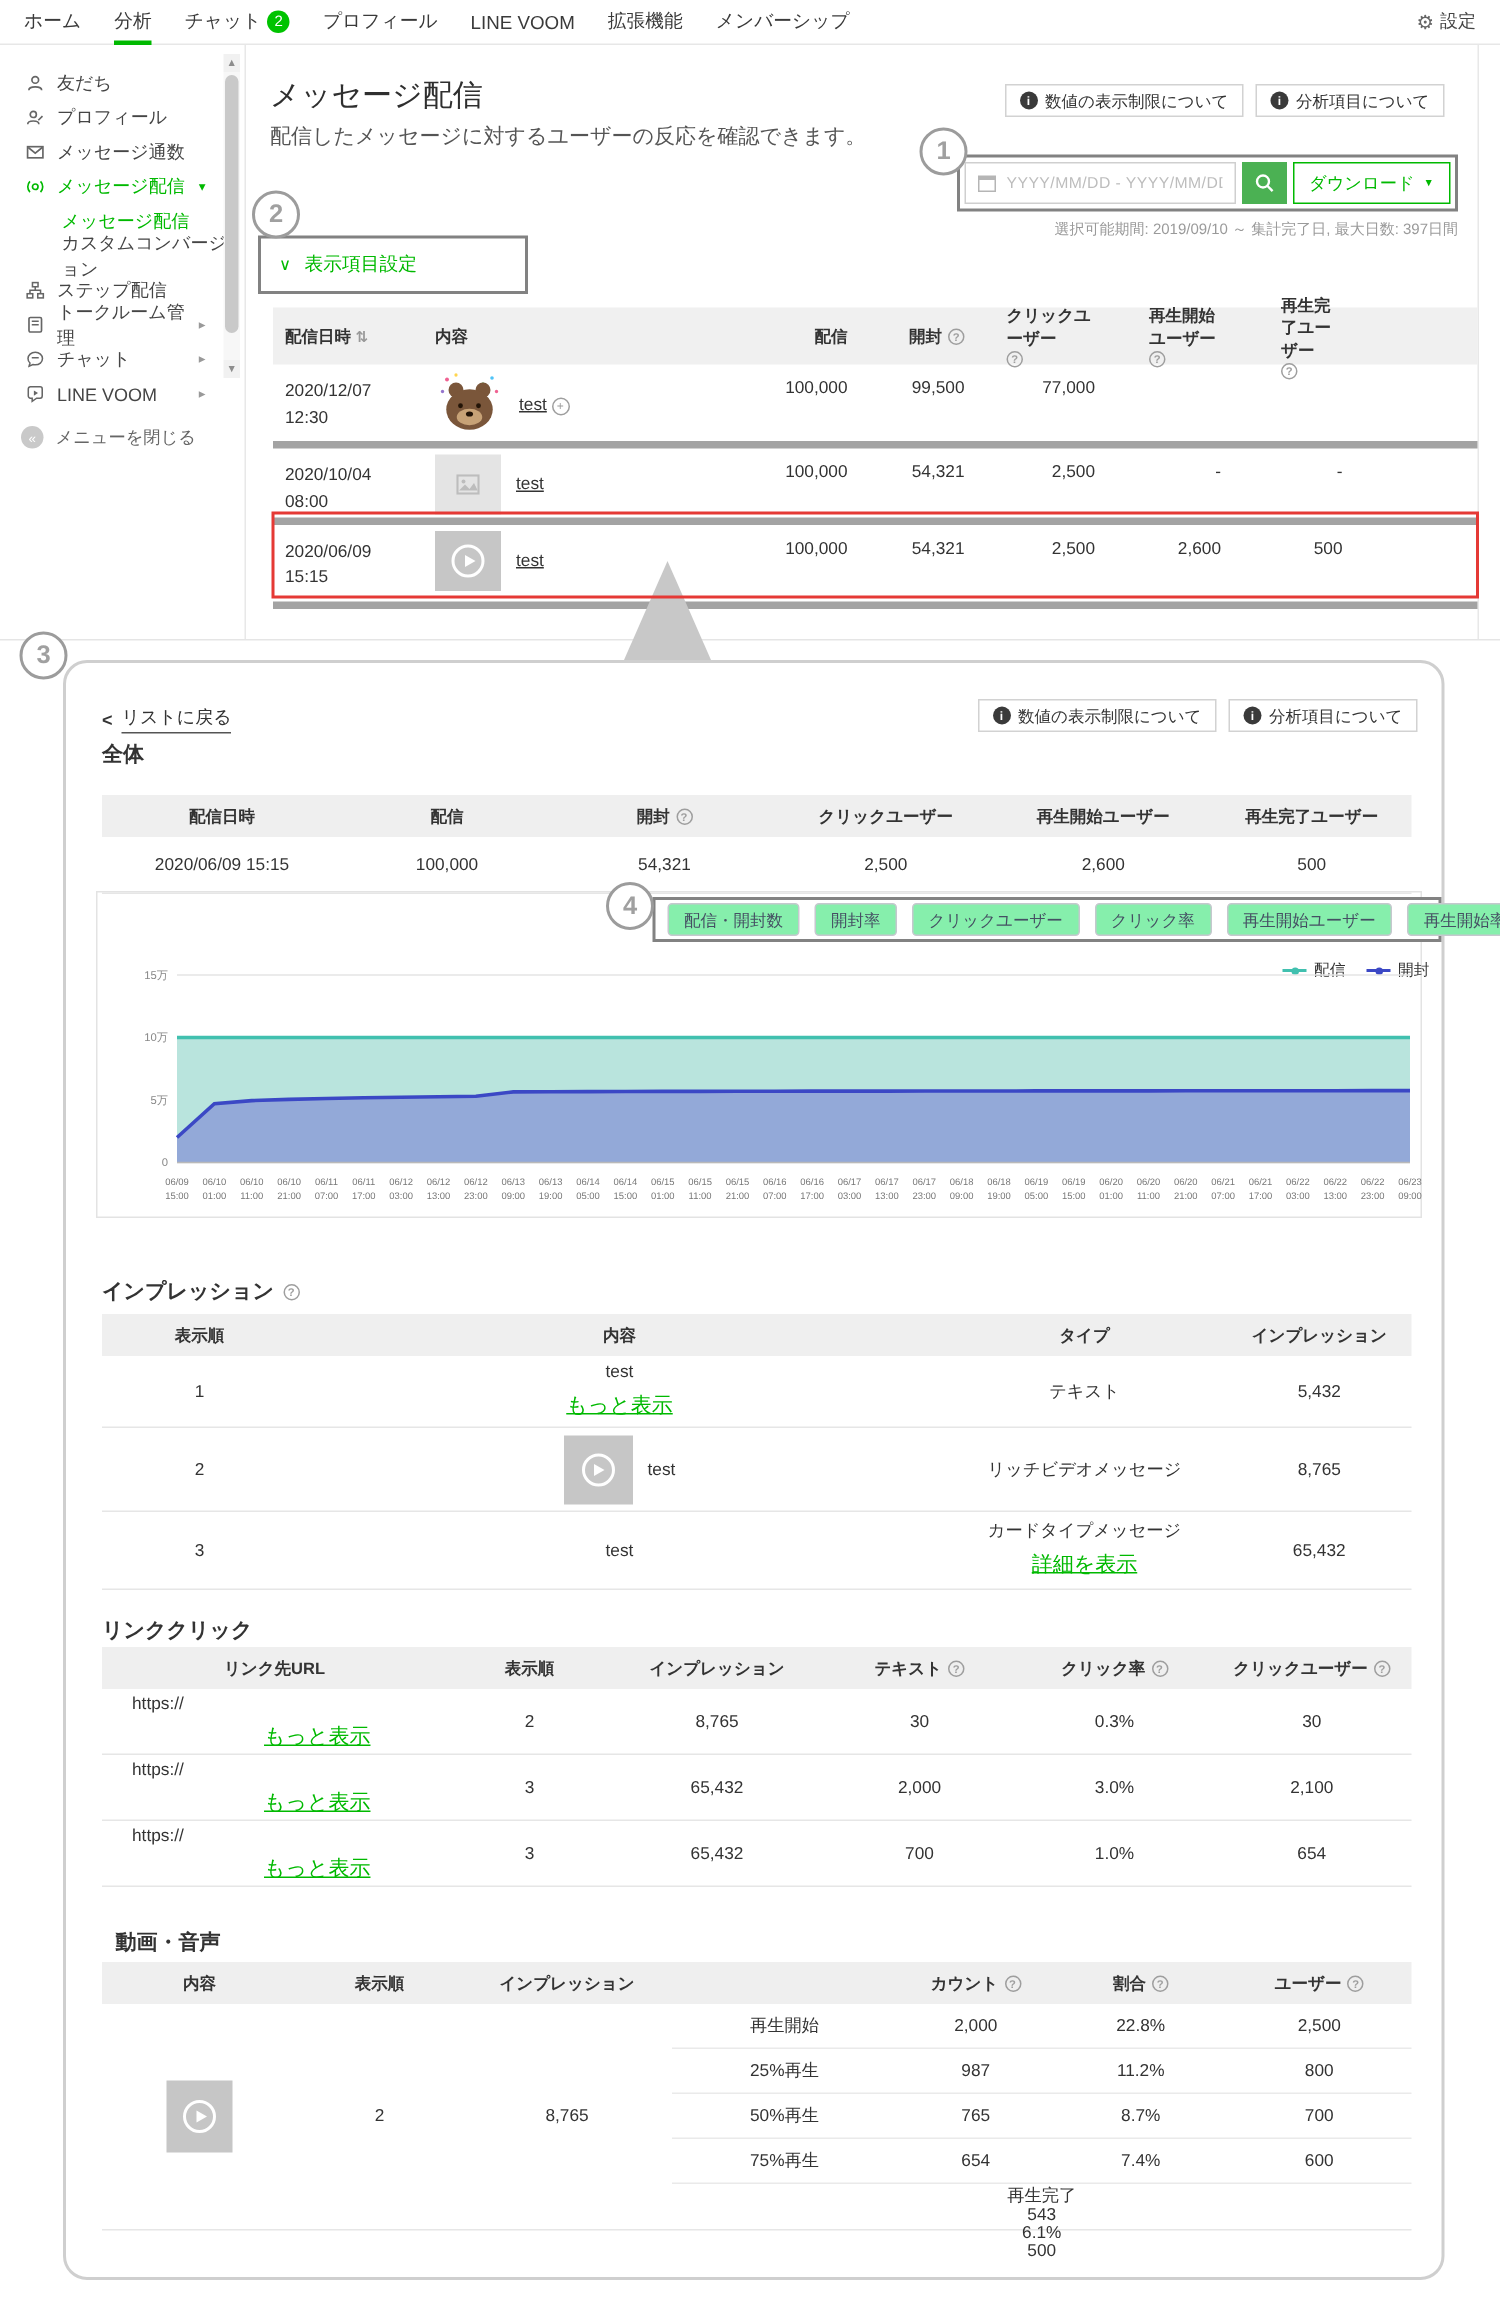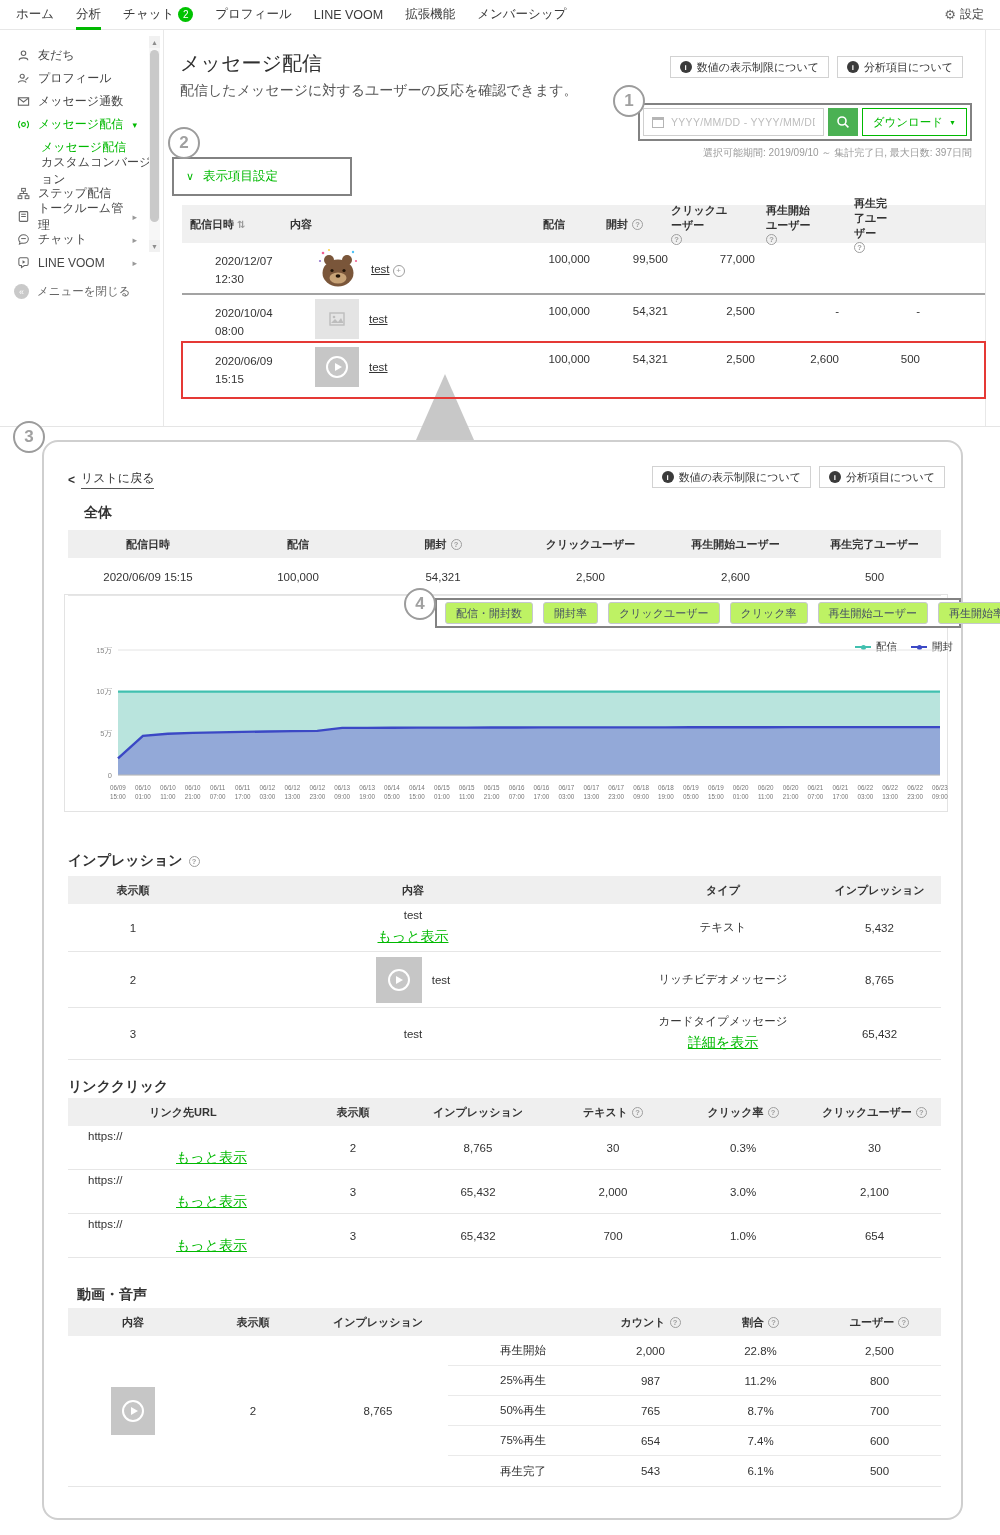--- a/index.html
+++ b/index.html
@@ -49,21 +49,21 @@
   .date-input input::placeholder{color:#bdbdbd;}
   .search-btn{width:30px;height:28px;background:var(--search-green);display:flex;align-items:center;justify-content:center;cursor:pointer;border:none;flex:none;}
   .dl-btn{height:28px;border:1px solid var(--accent-green);color:var(--accent-green);background:#fff;font-size:11.5px;display:flex;align-items:center;gap:6px;padding:0 10px;cursor:pointer;flex:none;}
   .dl-btn .caret{font-size:7px;}
   .picker-note{right:28px;top:146px;font-size:10px;color:#9a9a9a;}
   .disp-box{left:172px;top:157px;width:180px;height:39px;display:flex;align-items:center;gap:9px;padding-left:12px;color:var(--accent-green);font-size:12.5px;background:#fff;cursor:pointer;}
   .disp-box .dchev{font-size:11px;}
   
   .list-table{left:182px;top:205px;width:803px;font-size:11.5px;}
   .lt-head{display:flex;background:#f0f0f0;height:38px;font-weight:bold;font-size:11px;color:#333;align-items:center;}
-  .lt-row{display:flex;border-bottom:2px solid #a3a3a3;align-items:flex-start;justify-content:center;}
+  .lt-row{display:flex;border-bottom:5px solid #a3a3a3;align-items:flex-start;}
   .list-table .c{padding:0 8px;}
   .list-table .c1{width:100px;} .list-table .c2{width:220px;}
   .list-table .c3{width:70px;text-align:right;padding-right:7px;}
   .list-table .c4{width:85px;text-align:right;padding-right:14px;}
   .list-table .c5{width:95px;text-align:right;padding-right:22px;}
   .list-table .c6{width:88px;text-align:right;padding-right:26px;}
   .list-table .c7{width:95px;text-align:right;padding-right:40px;}
   .lt-head .c5,.lt-head .c6,.lt-head .c7{text-align:left;padding-left:14px;display:flex;flex-direction:column;justify-content:center;gap:1px;}
   .lt-row .c{padding-top:10px;}
   .dt-cell{line-height:1.55;}
@@ -90,21 +90,21 @@
   
   .t-head{display:flex;background:#efefef;height:28px;align-items:center;font-weight:bold;font-size:11px;color:#333;}
   .t-row{display:flex;border-bottom:1px solid #e6e6e6;font-size:11.5px;color:#333;align-items:center;}
   .tc{padding:0 6px;text-align:center;}
   .ovr{left:24px;top:88px;width:873px;}
   .ovr .tc1{width:160px;} .ovr .tc2{width:140px;} .ovr .tc3{width:150px;display:flex;align-items:center;justify-content:center;gap:4px;}
   .ovr .tc4{width:145px;} .ovr .tc5{width:145px;} .ovr .tc6{width:133px;}
   .ovr .t-row{height:38px;}
   .chart-card{left:20px;top:152px;width:884px;height:218px;border:1px solid #e3e3e3;}
   .chart-btns{left:391px;top:156px;width:526px;height:30px;display:flex;align-items:center;gap:10px;padding:0 8px;background:#fff;}
-  .cbtn{height:22px;border:1px solid #c5c8ce;border-radius:3px;background:#bef264;color:#454f63;font-size:11px;padding:0 10px;display:flex;align-items:center;cursor:pointer;white-space:nowrap;font-family:inherit;text-align:center;}
+  .cbtn{height:22px;border:1px solid #c5c8ce;border-radius:3px;background:#86efac;color:#454f63;font-size:11px;padding:0 10px;display:flex;align-items:center;cursor:pointer;white-space:nowrap;font-family:inherit;text-align:center;}
   .legend{right:8px;top:198px;display:flex;gap:14px;align-items:center;font-size:10.5px;color:#333;}
   .leg-item{display:flex;align-items:center;gap:5px;cursor:pointer;}
   .leg-line{width:16px;height:2px;position:relative;}
   .leg-line::after{content:"";position:absolute;left:5.5px;top:-1.5px;width:5px;height:5px;border-radius:50%;background:inherit;}
   .leg-teal{background:var(--teal-line);} .leg-blue{background:var(--blue-line);}
   .imp-head{left:24px;top:410px;} .imp{left:24px;top:434px;width:873px;}
   .imp .tc1{width:130px;} .imp .tc2{width:430px;} .imp .tc3{width:190px;} .imp .tc4{width:123px;}
   .green-link{color:var(--accent-green);text-decoration:underline;cursor:pointer;font-size:14px;}
   .two-line{line-height:1.7;}
   .imp-content{display:flex;align-items:center;justify-content:center;gap:10px;}
@@ -116,21 +116,21 @@
   .url-cell{line-height:1.6;padding-left:20px;}
   .url-cell .green-link{margin-left:88px;}
   .vid-head{left:33px;top:844px;} .vid{left:24px;top:866px;width:873px;}
   .vid .tc1{width:130px;} .vid .tc2{width:110px;} .vid .tc3{width:140px;}
   .vid .sub1{width:150px;} .vid .sub2{width:105px;} .vid .sub3{width:115px;} .vid .sub4{width:123px;}
   .vid-body{display:flex;border-bottom:1px solid #e6e6e6;}
   .vid-left{display:flex;align-items:center;font-size:11.5px;}
   .vid-left .tc{display:flex;align-items:center;justify-content:center;}
   .subrows{width:493px;}
   .subrow{display:flex;height:30px;align-items:center;font-size:11.5px;border-bottom:1px solid #eaeaea;}
-  .subrow:last-child{border-bottom:none;}
+  .subrow:last-child{border-bottom:none;flex-direction:column;}
   .subrow .tc{text-align:center;}
   .hd-ic{display:inline-flex;align-items:center;justify-content:center;gap:4px;}
   svg text{font-family:"Liberation Sans","DejaVu Sans",sans-serif;}
 </style>
 </head>
 <body>
 
 <header class="topnav abs">
   <div class="nav-item">
       <span>ホーム</span>
@@ -411,21 +411,21 @@
     <button class="info-btn">
       <i class="info-dot">i</i>
       <span>数値の表示制限について</span>
     </button>
     <button class="info-btn">
       <i class="info-dot">i</i>
       <span>分析項目について</span>
     </button>
   </div>
 
-  <h2 class="sec-head abs" style="left:24px;top:62px;margin-left:16px;">全体</h2>
+  <h2 class="sec-head abs" style="left:24px;top:52px;">全体</h2>
 
   <div class="ovr abs">
     <div class="t-head">
       <div class="tc tc1">配信日時</div>
       <div class="tc tc2">配信</div>
       <div class="tc tc3">
           <span>開封</span>
           <i class="qicon">?</i>
         </div>
       <div class="tc tc4">クリックユーザー</div>

